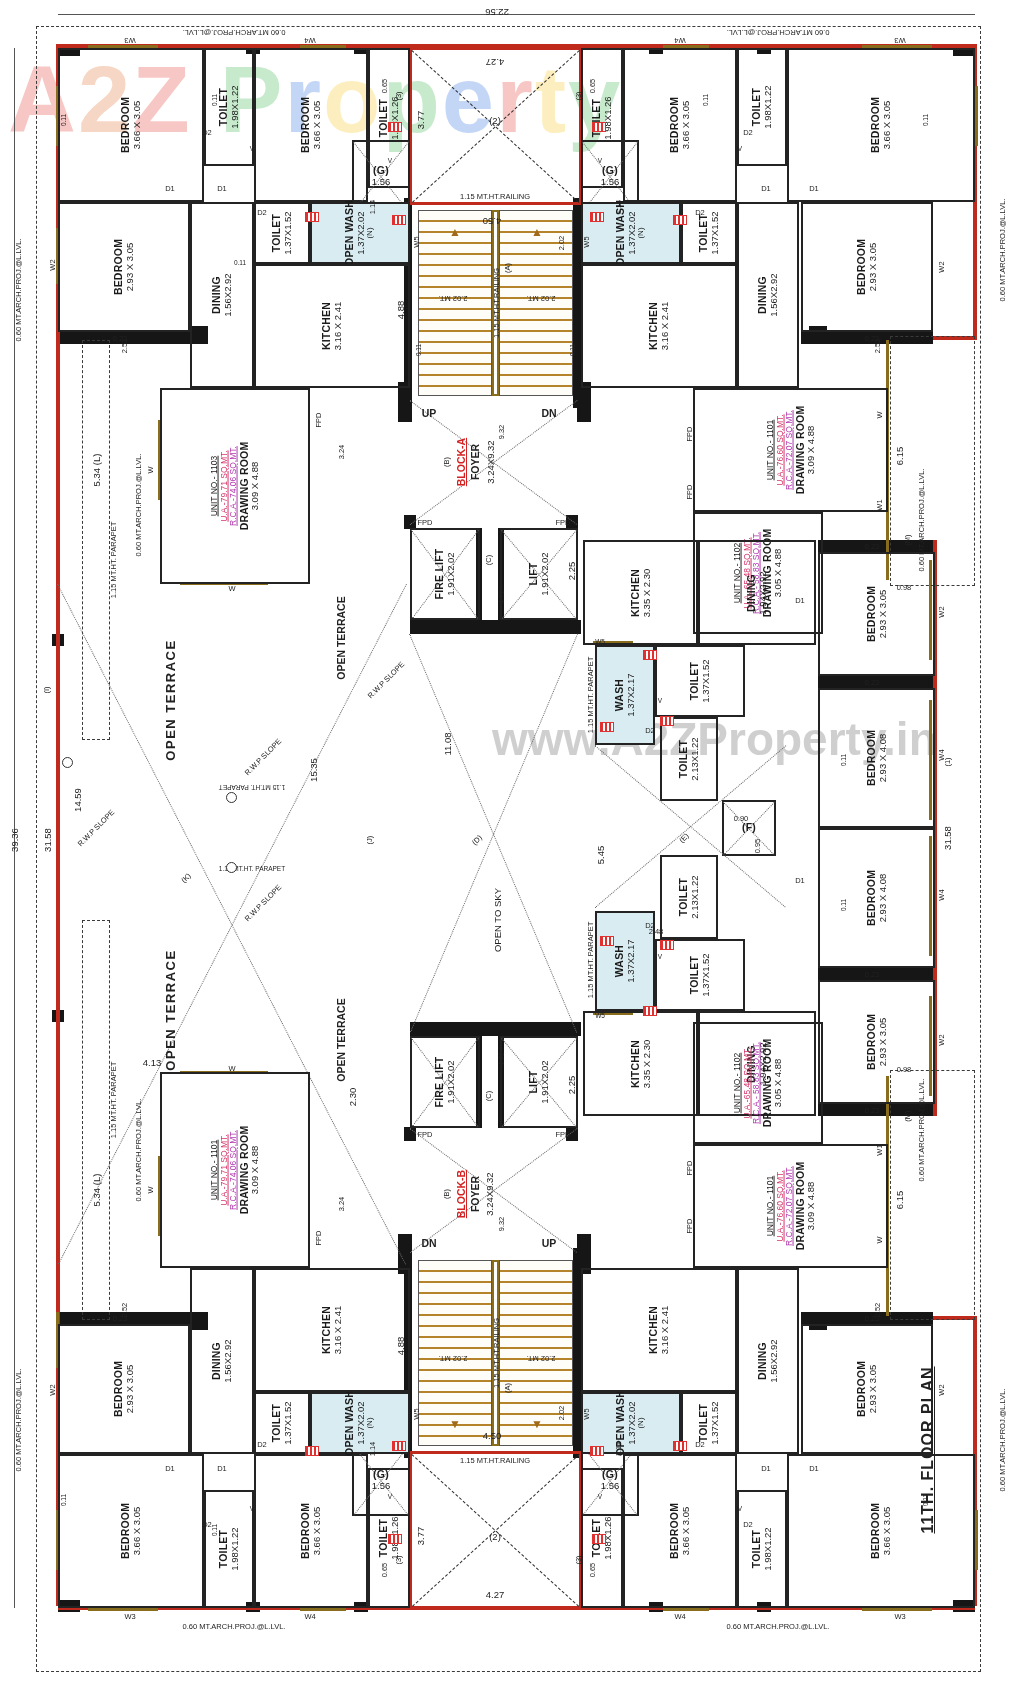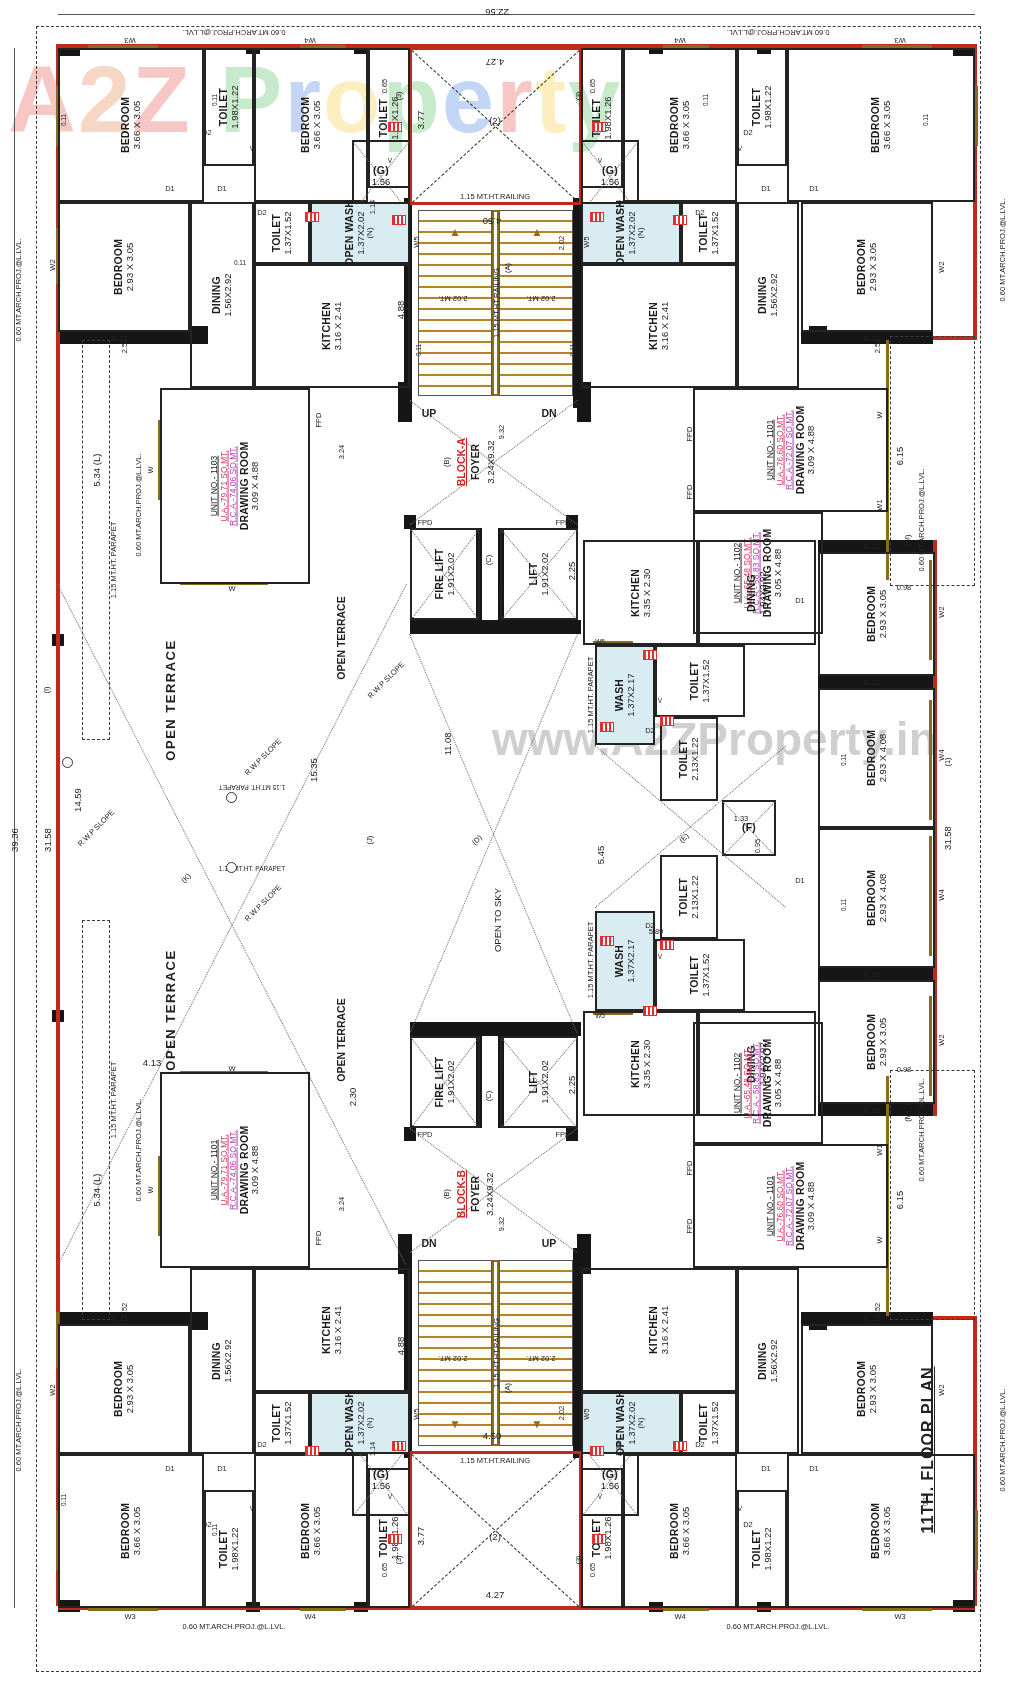--- a/index.html
+++ b/index.html
@@ -662,23 +662,23 @@
       <div class="lbl s" style="left: 879px; top: 505px; transform: translate(-50%, -50%) rotate(-90deg);">W1</div>
       <div class="lbl s" style="left: 921px; top: 520px; transform: translate(-50%, -50%) rotate(-90deg);">0.60 MT.ARCH.PROJ.@L.LVL.</div>
       <div class="lbl s" style="left: 232px; top: 588px; transform: translate(-50%, -50%) rotate(0deg);">W</div>
       <div class="lbl s" style="left: 150px; top: 470px; transform: translate(-50%, -50%) rotate(-90deg);">W</div>
       <div class="lbl s" style="left: 138px; top: 505px; transform: translate(-50%, -50%) rotate(-90deg);">0.60 MT.ARCH.PROJ.@L.LVL.</div>
       <div class="lbl" style="left: 447px; top: 744px; transform: translate(-50%, -50%) rotate(-90deg);">11.08</div>
       <div class="lbl s" style="left: 477px; top: 840px; transform: translate(-50%, -50%) rotate(-45deg);">(D)</div>
       <div class="lbl" style="left: 497px; top: 920px; transform: translate(-50%, -50%) rotate(-90deg);">OPEN TO SKY</div>
       <div class="lbl" style="left: 600px; top: 855px; transform: translate(-50%, -50%) rotate(-90deg);">5.45</div>
       <div class="lbl s" style="left: 684px; top: 838px; transform: translate(-50%, -50%) rotate(-45deg);">(E)</div>
-      <div class="lbl s" style="left: 656px; top: 931px; transform: translate(-50%, -50%) rotate(0deg);">5.89</div>
+      <div class="lbl s" style="left: 656px; top: 931px; transform: translate(-50%, -50%) rotate(0deg);">2.48</div>
       <div class="lbl s" style="left: 757px; top: 846px; transform: translate(-50%, -50%) rotate(-90deg);">0.95</div>
-      <div class="lbl s" style="left: 741px; top: 818px; transform: translate(-50%, -50%) rotate(0deg);">1.33</div>
+      <div class="lbl s" style="left: 741px; top: 818px; transform: translate(-50%, -50%) rotate(0deg);">0.90</div>
       <div class="lbl s" style="left: 590px; top: 695px; transform: translate(-50%, -50%) rotate(-90deg);">1.15 MT.HT. PARAPET</div>
       <div class="lbl s" style="left: 590px; top: 960px; transform: translate(-50%, -50%) rotate(-90deg);">1.15 MT.HT. PARAPET</div>
       <div class="lbl B" style="left: 170px; top: 700px; transform: translate(-50%, -50%) rotate(-90deg);">OPEN TERRACE</div>
       <div class="lbl B" style="left: 170px; top: 1010px; transform: translate(-50%, -50%) rotate(-90deg);">OPEN TERRACE</div>
       <div class="lbl b" style="left: 341px; top: 638px; transform: translate(-50%, -50%) rotate(-90deg);">OPEN TERRACE</div>
       <div class="lbl b" style="left: 341px; top: 1040px; transform: translate(-50%, -50%) rotate(-90deg);">OPEN TERRACE</div>
       <div class="lbl" style="left: 77px; top: 800px; transform: translate(-50%, -50%) rotate(-90deg);">14.59</div>
       <div class="lbl s" style="left: 186px; top: 878px; transform: translate(-50%, -50%) rotate(-45deg);">(K)</div>
       <div class="lbl s" style="left: 369px; top: 840px; transform: translate(-50%, -50%) rotate(-90deg);">(J)</div>
       <div class="lbl s" style="left: 46px; top: 690px; transform: translate(-50%, -50%) rotate(-90deg);">(I)</div>

